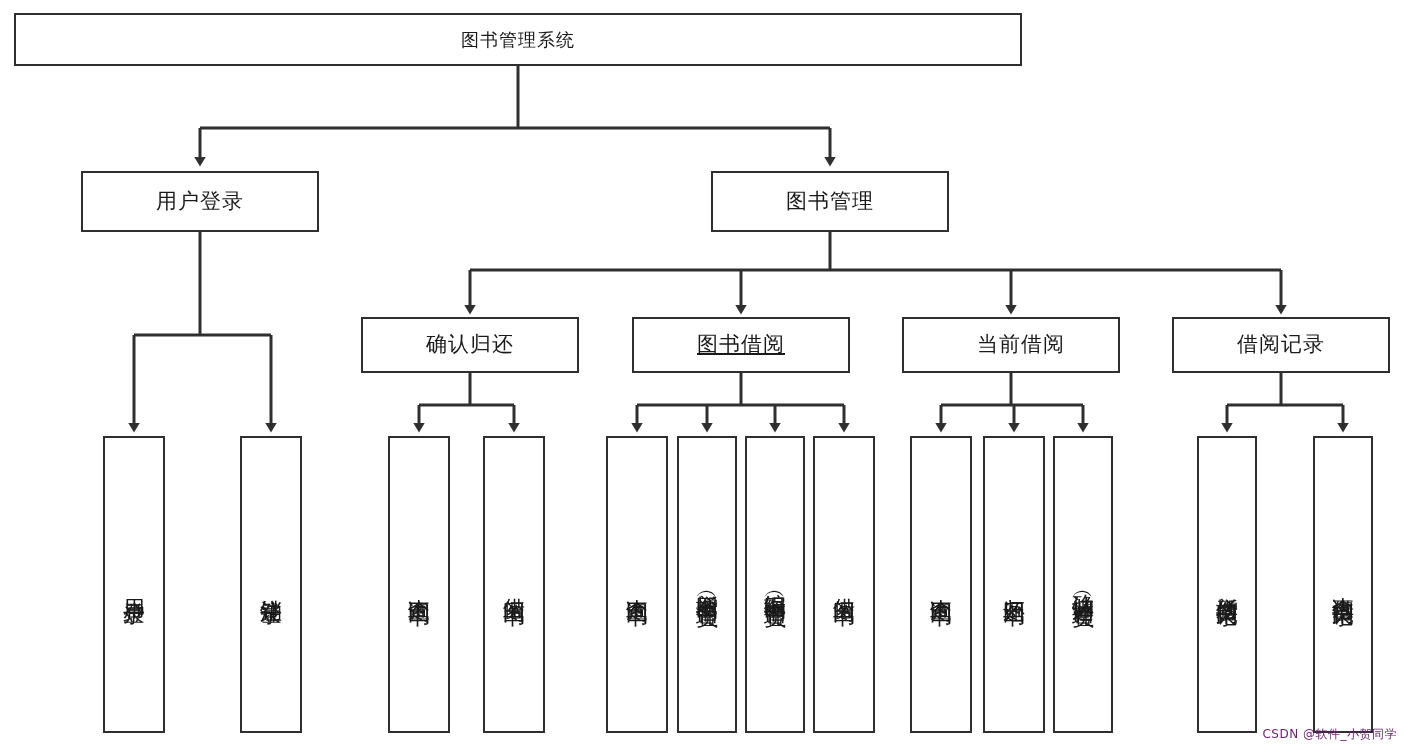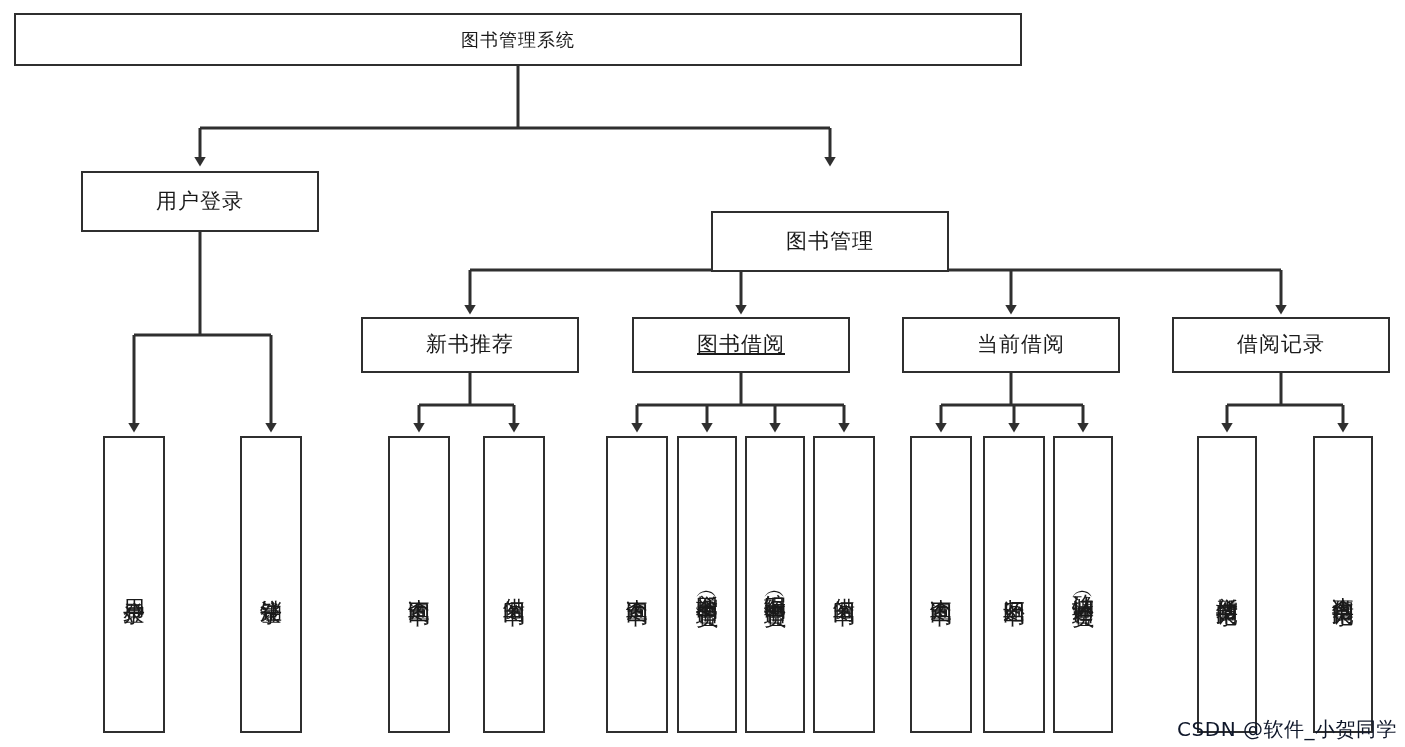--- a/index.html
+++ b/index.html
@@ -56,22 +56,22 @@
     font-size: 22px;
     line-height: 1.28;
     letter-spacing: 2px;
     white-space: nowrap;
     color: #1a1a1a;
   }
   .watermark {
     position: absolute;
     right: 8px;
     bottom: 4px;
-    font-size: 20px;
-    color: #0f172a;
+    font-size: 12px;
+    color: #701a75;
     letter-spacing: 0.5px;
     z-index: 5;
     white-space: nowrap;
   }
 </style>
 </head>
 <body>
 
 <div id="canvas">
 
@@ -130,26 +130,26 @@
     </g>
   </svg>
 
   <div class="node root horiz" style="left:14px; top:13px; width:1008px; height:53px;">
     <span>图书管理系统</span>
   </div>
 
   <div class="node horiz" style="left:81px; top:171px; width:238px; height:61px;">
     <span>用户登录</span>
   </div>
-  <div class="node horiz" style="left:711px; top:171px; width:238px; height:61px;margin-top:40px;">
+  <div class="node horiz" style="left:711px; top:171px; width:238px; height:61px;">
     <span>图书管理</span>
   </div>
 
   <div class="node horiz" style="left:361px; top:317px; width:218px; height:56px;">
-    <span>新书推荐</span>
+    <span>确认归还</span>
   </div>
   <div class="node horiz" style="left:632px; top:317px; width:218px; height:56px;text-decoration:underline;">
     <span>图书借阅</span>
   </div>
   <div class="node horiz" style="left:902px; top:317px; width:218px; height:56px;padding-left:20px;">
     <span>当前借阅</span>
   </div>
   <div class="node horiz" style="left:1172px; top:317px; width:218px; height:56px;">
     <span>借阅记录</span>
   </div>

